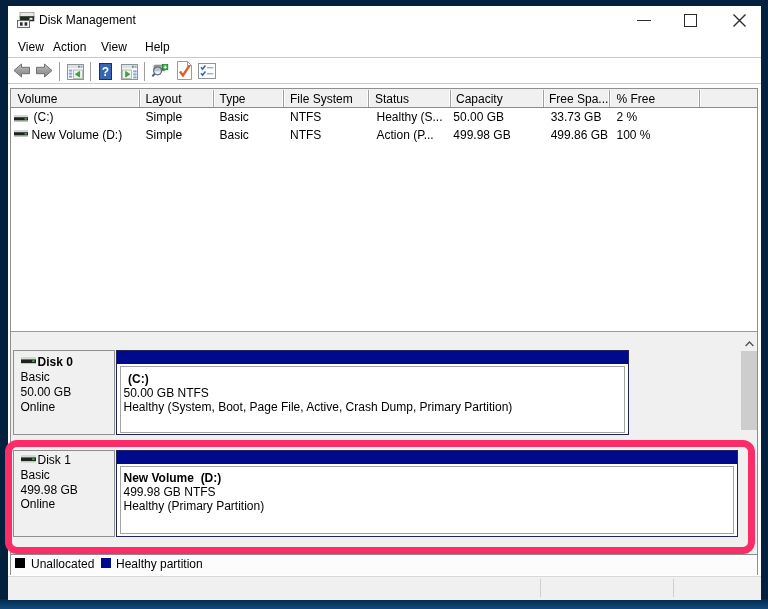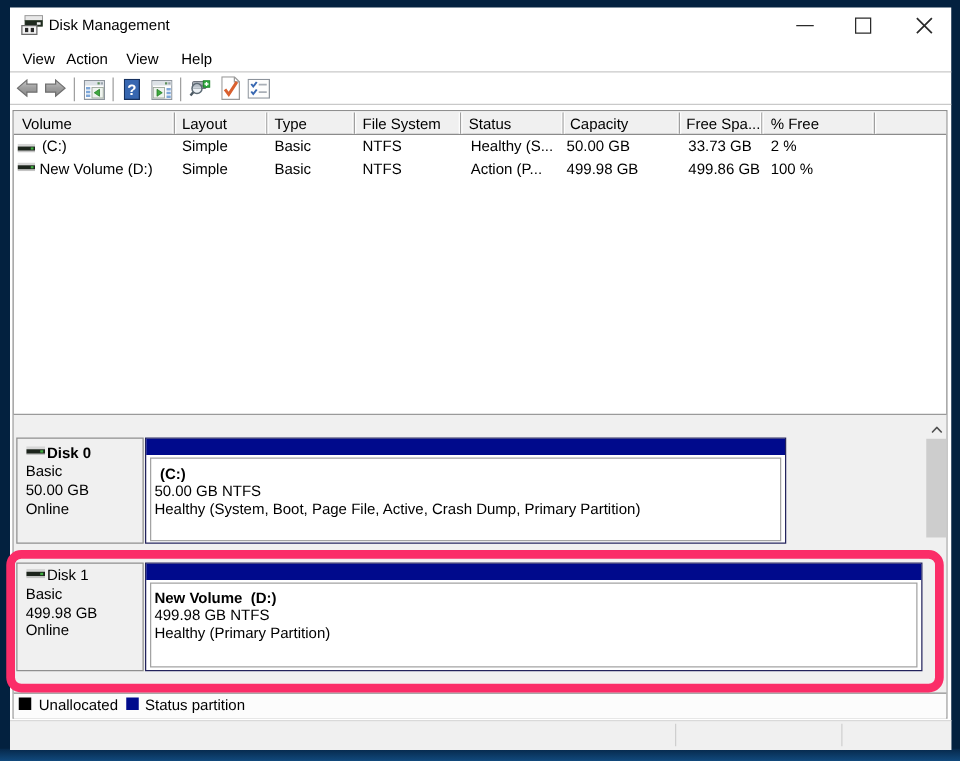--- a/index.html
+++ b/index.html
@@ -210,19 +210,19 @@
 <div class="a" style="left:116.5px;top:450.5px;width:620px;height:13px;background:#000a8c"></div>
 <div class="a" style="left:119.5px;top:466px;width:614px;height:68px;border:1px solid #a3a3a3"></div>
 <div class="t" style="left:123.5px;top:470.5px;font-weight:bold">New Volume&nbsp; (D:)</div>
 <div class="t" style="left:123.5px;top:484.5px">499.98 GB NTFS</div>
 <div class="t" style="left:123.5px;top:498.5px">Healthy (Primary Partition)</div>
 
 <div class="a" style="left:11px;top:554px;width:746px;height:21px;background:#fcfcfc;border-top:1px solid #8b8b8b"></div>
 <div class="a" style="left:15px;top:558px;width:10px;height:10px;background:#000"></div>
 <div class="t" style="left:31px;top:557px">Unallocated</div>
 <div class="a" style="left:101px;top:558px;width:10px;height:10px;background:#000a8c"></div>
-<div class="t" style="left:116px;top:557px">Status partition</div>
+<div class="t" style="left:116px;top:557px">Healthy partition</div>
 
 <div class="a" style="left:8px;top:576px;width:753px;height:24px;background:#f0f0f0;border-top:1px solid #d9d9d9"></div>
 <div class="a" style="left:540px;top:579px;width:1px;height:18px;background:#cfcfcf"></div>
 <div class="a" style="left:673px;top:579px;width:1px;height:18px;background:#cfcfcf"></div>
 
 <div class="a" style="left:4.5px;top:440px;width:750px;height:114px;border:7px solid #fb2d68;border-radius:12px"></div>
 
 </body></html>

